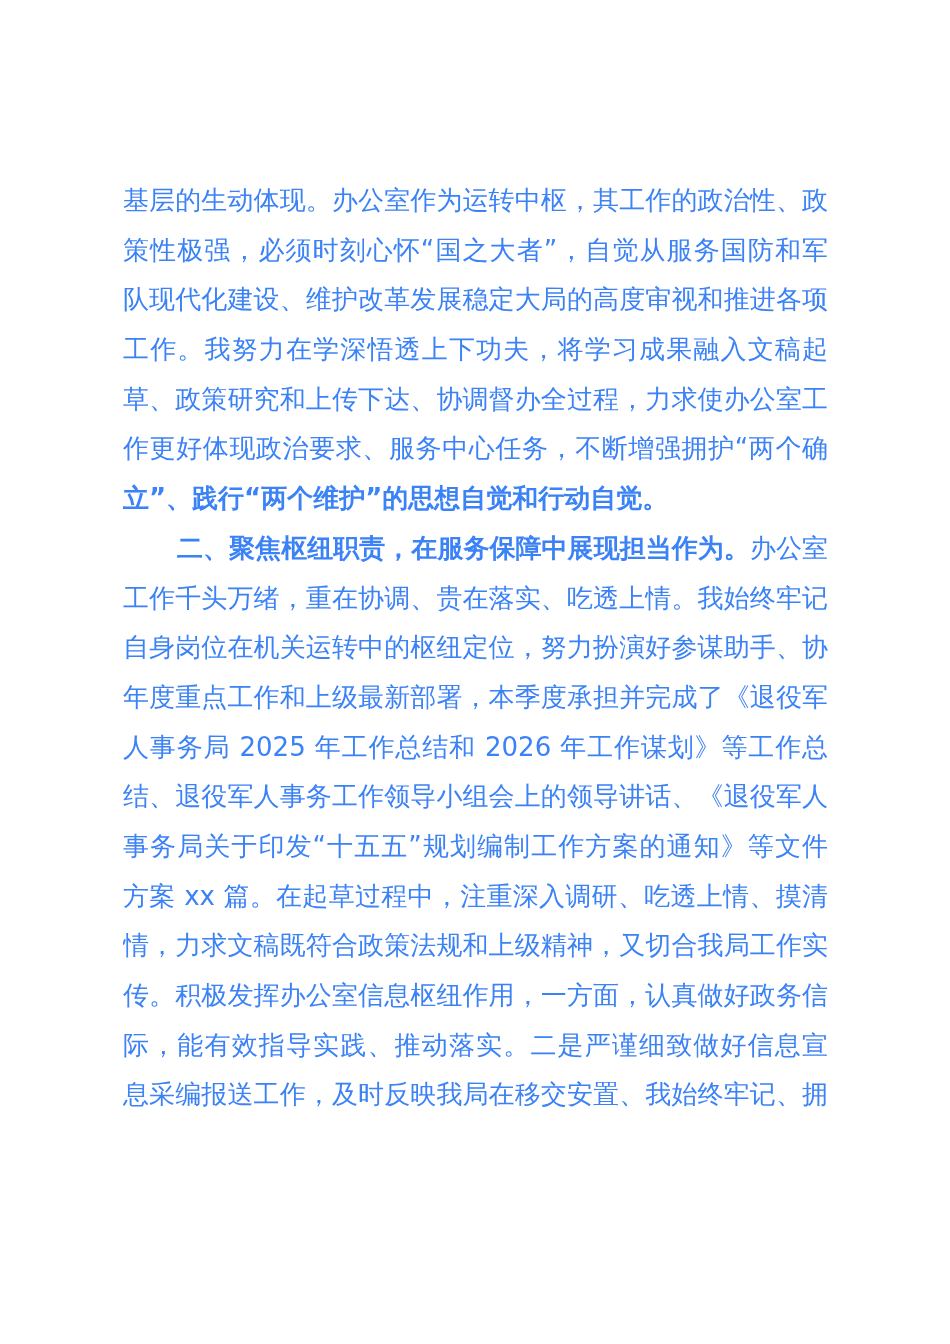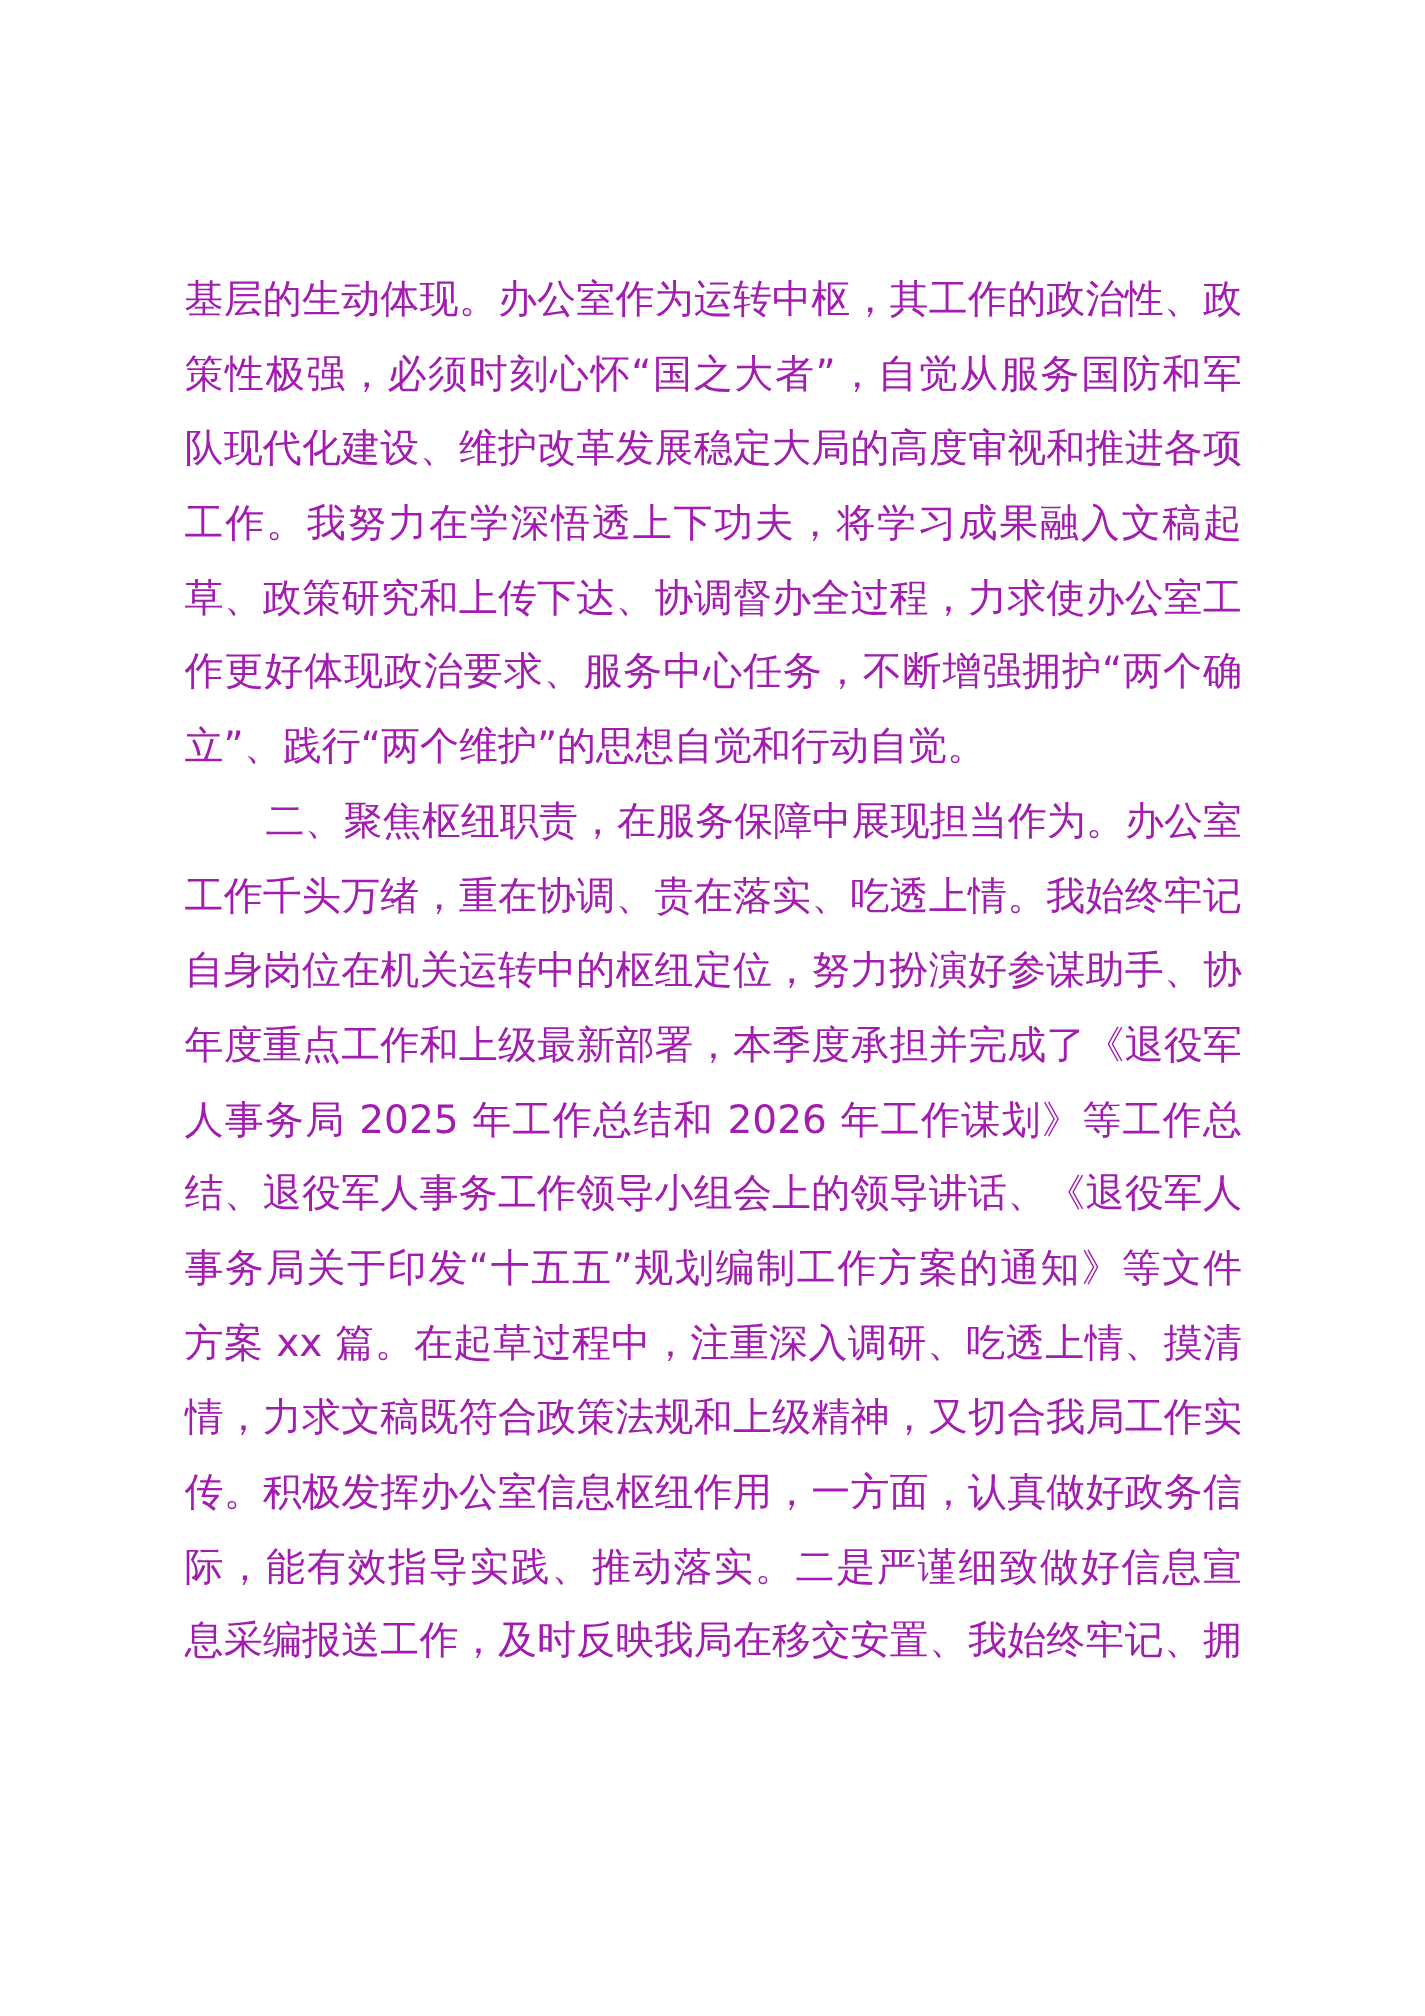--- a/index.html
+++ b/index.html
@@ -20,33 +20,34 @@
   .text-block {
     position: absolute;
     left: 123px;
     top: 176px;
     width: 705px;
   }
   .line {
     height: 49.7px;
     line-height: 49.7px;
     font-size: 26px;
-    color: #a21caf;
+    color: #3b82f6;
     text-align: justify;
     text-align-last: justify;
     overflow: hidden;
   }
   .line.para-end {
     text-align-last: left;
+    font-weight: bold;
   }
   .line.indent {
     text-indent: 54px;
   }
   .bold {
-    font-weight: 400;
+    font-weight: 700;
   }
 </style>
 </head>
 <body>
 
 <div class="page">
   <div class="text-block">
 
     <div class="para">
       <div class="line">基层的生动体现。办公室作为运转中枢，其工作的政治性、政</div>

